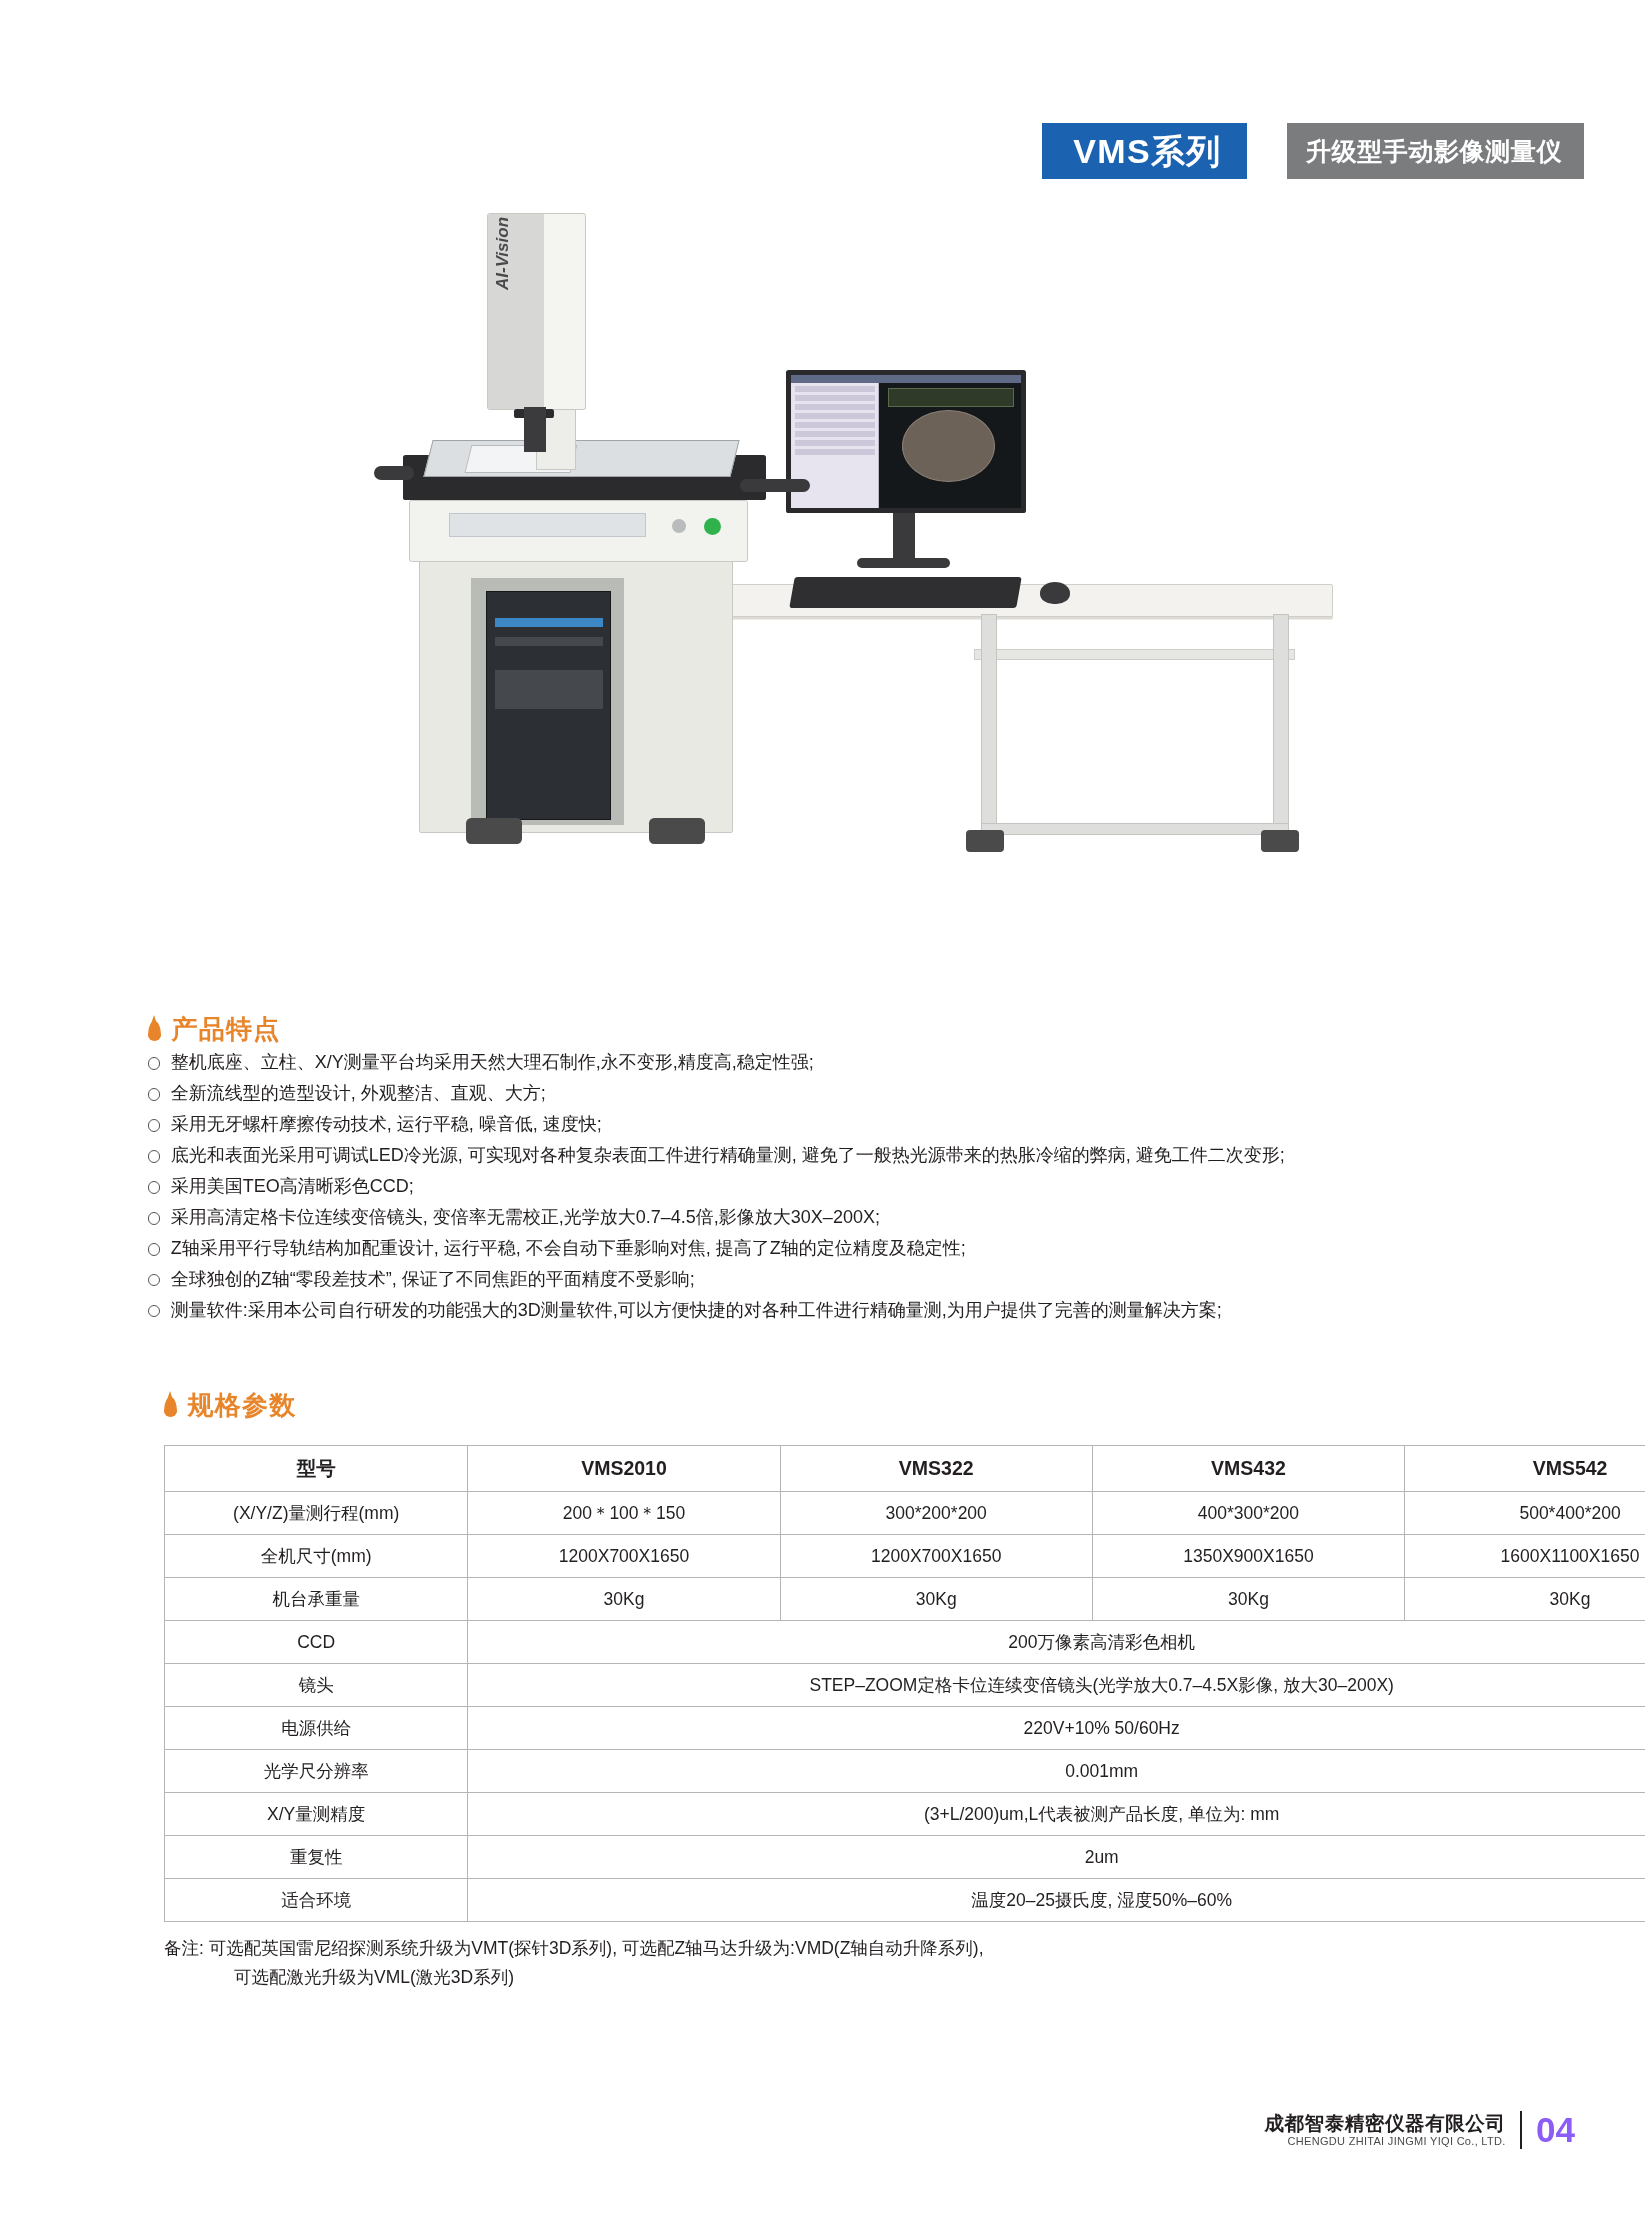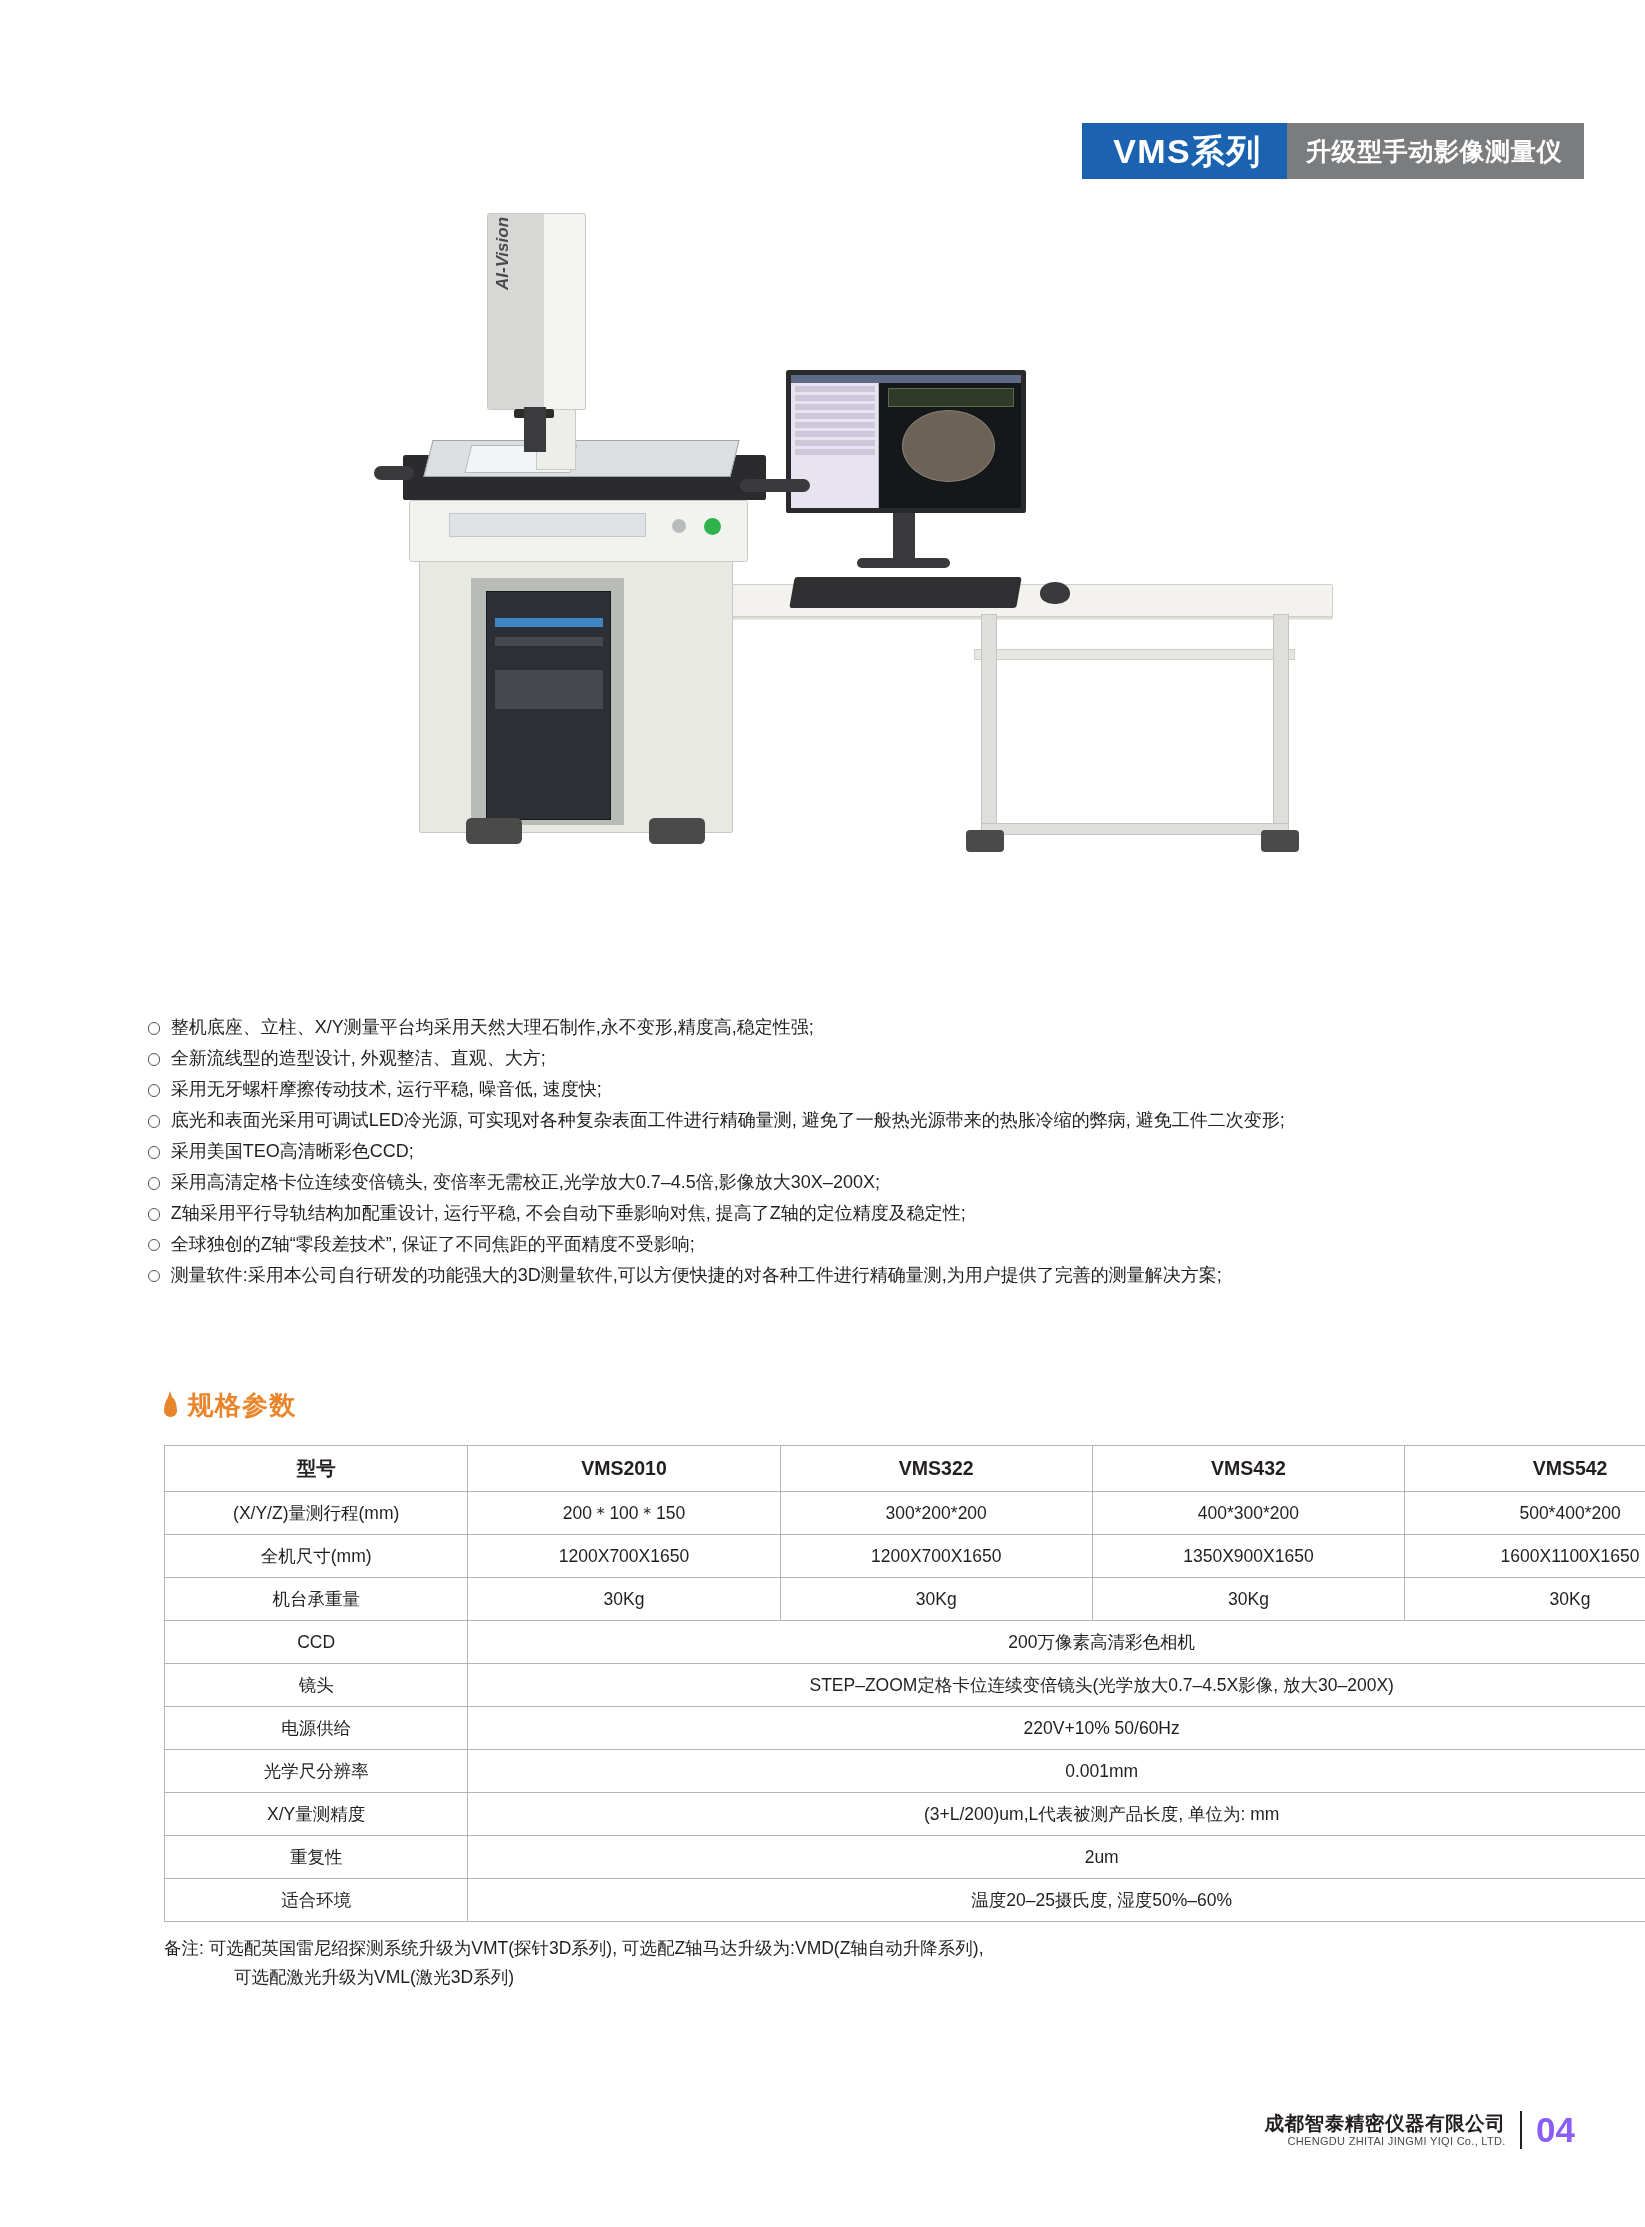--- a/index.html
+++ b/index.html
@@ -17,20 +17,21 @@
   }
 
   
   .header-band {
     position: absolute;
     top: 123px;
     right: 62px;
     display: flex;
     align-items: stretch;
     height: 56px;
+    gap: 40px;
   }
   .header-band .blue {
     background: #1b63b0;
     color: #ffffff;
     font-size: 34px;
     font-weight: bold;
     letter-spacing: 1.3px;
     padding: 0 25px 0 31px;
     display: flex;
     align-items: center;
@@ -587,20 +588,24 @@
   <div class="column"></div>
   <div class="head-unit">
     <div class="head-shade"></div>
     <div class="head-brand">AI-Vision</div>
   </div>
   <div class="lens-ring"></div>
   <div class="lens-body"></div>
 </div>
 
 <div class="section" style="top:1012px;">
+  <div class="section-title">
+    <span class="drop-icon"></span>
+    <span>产品特点</span>
+  </div>
   <ul class="feature-list">
     <li>
       <span class="bullet-ring"></span>
       <span>整机底座、立柱、X/Y测量平台均采用天然大理石制作,永不变形,精度高,稳定性强;</span>
     </li>
     <li>
       <span class="bullet-ring"></span>
       <span>全新流线型的造型设计, 外观整洁、直观、大方;</span>
     </li>
     <li>

